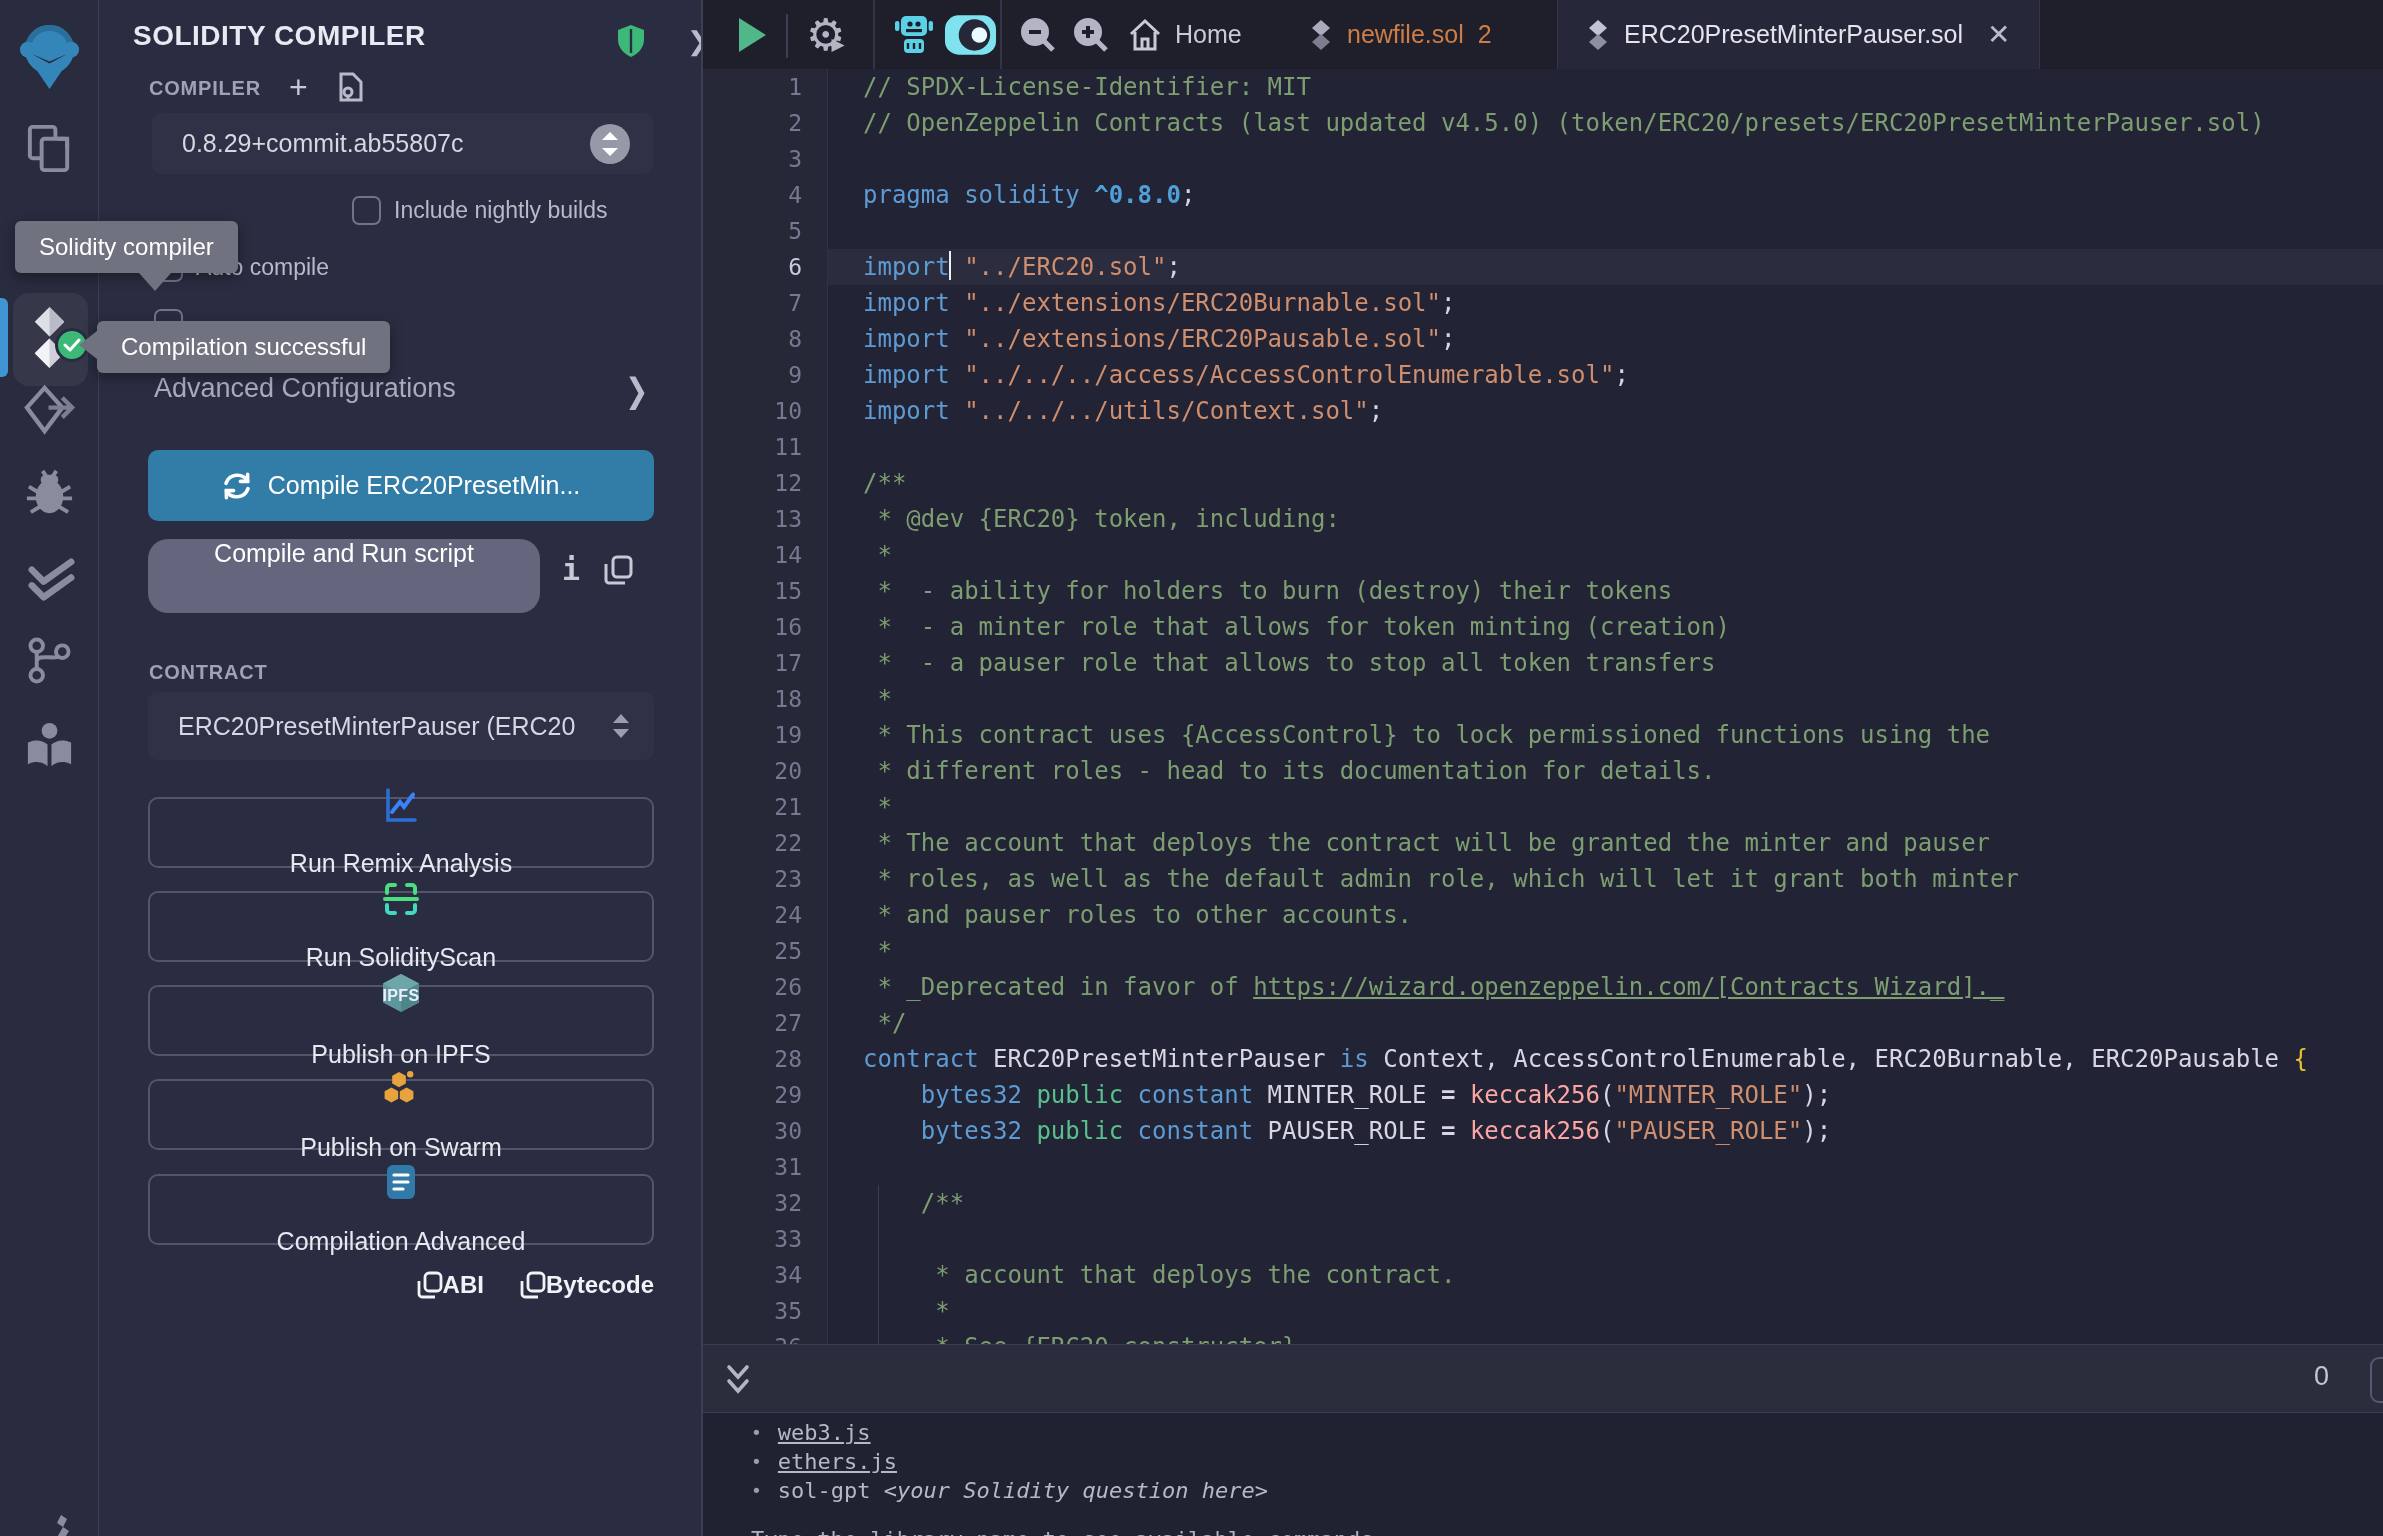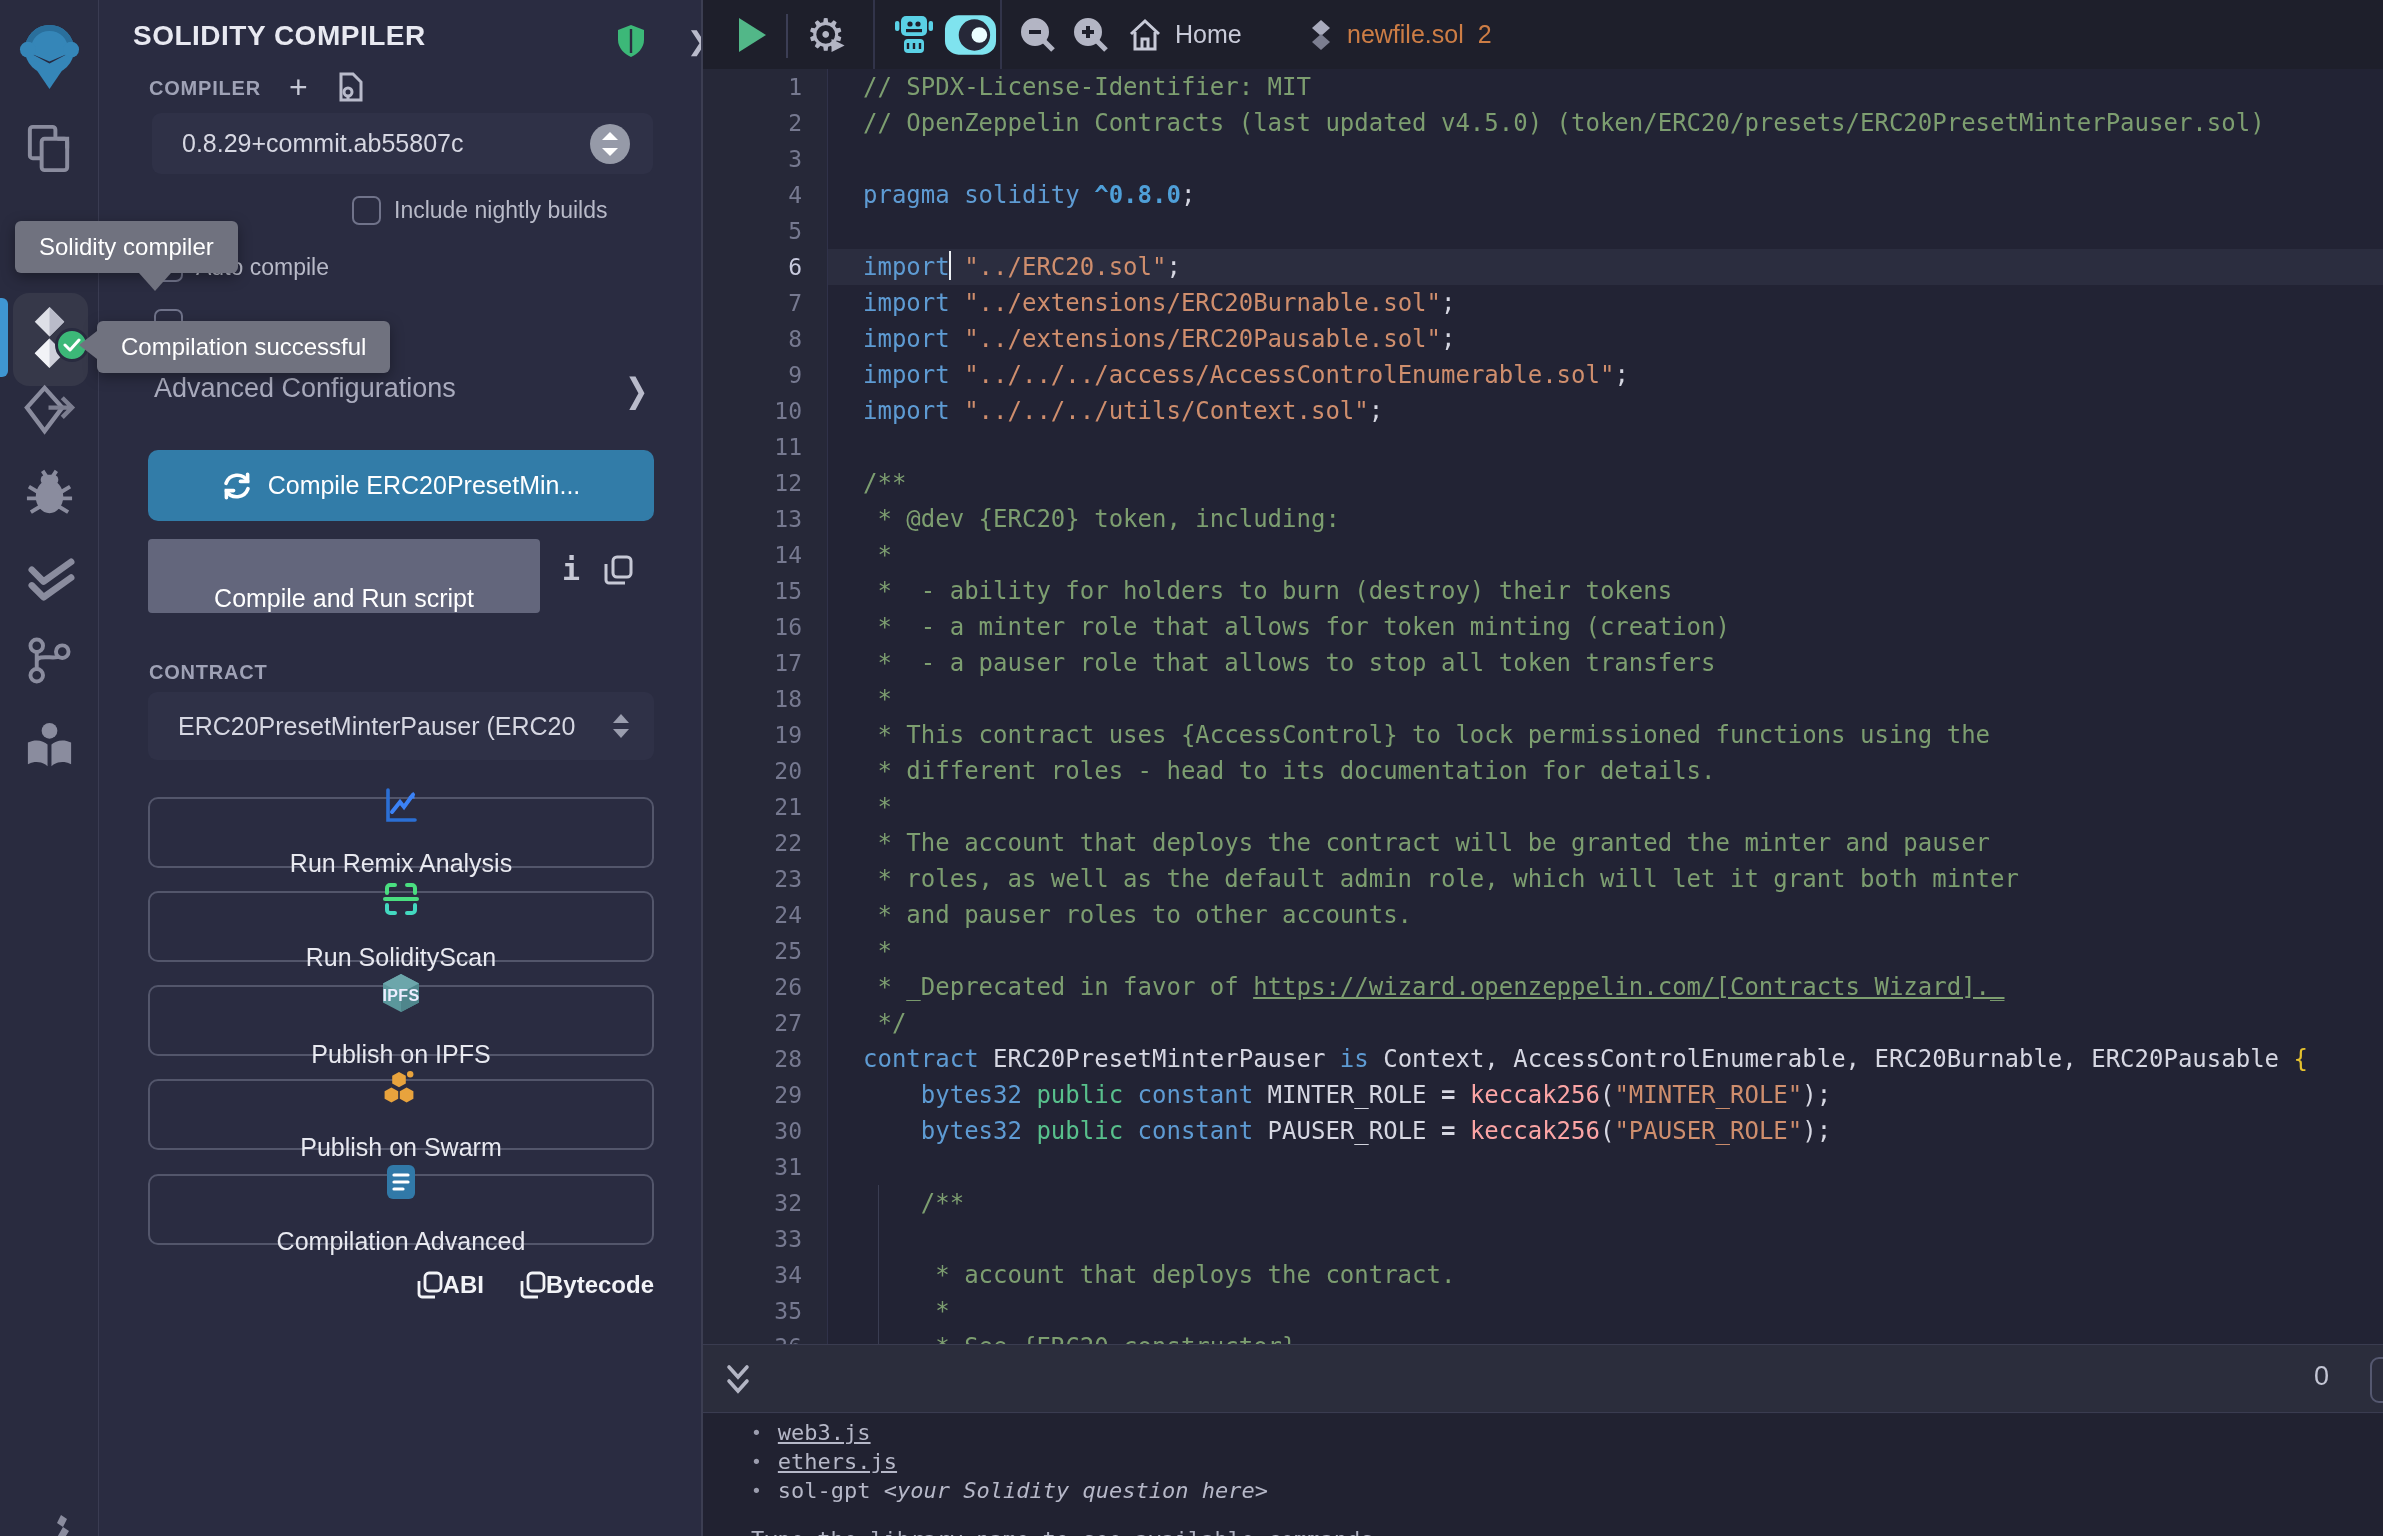--- a/index.html
+++ b/index.html
@@ -36,22 +36,22 @@
     border-radius:7px; background:transparent; cursor:pointer; }
   .chk-label { position:absolute; font-size:23px; color:#b8bac8; line-height:29px; }
   .adv-label { position:absolute; left:55px; top:373px; font-size:27px; color:#a9abbd; }
   .adv-chevron { position:absolute; left:526px; top:374px; font-size:28px; color:#b9bbcb;
     transform:scaleY(1.2); cursor:pointer; }
   .btn-primary { position:absolute; left:49px; top:450px; width:506px; height:71px;
     background:#327ca8; border:none; border-radius:10px; color:#fff; font-size:25px;
     font-family:inherit; display:flex; align-items:center; justify-content:center; gap:16px;
     cursor:pointer; }
   .btn-secondary { position:absolute; left:49px; top:539px; width:392px; height:74px;
-    background:#63667c; border:none; border-radius:4px; color:#fff; font-size:25px;
-    font-family:inherit; display:flex; align-items:flex-end; justify-content:center;
+    background:#63667c; border:none; border-radius:20px; color:#fff; font-size:25px;
+    font-family:inherit; display:flex; align-items:flex-start; justify-content:center;
     cursor:pointer; }
   .mini-icon { position:absolute; color:#c7c9d6; cursor:pointer; }
   .btn-outline { position:absolute; left:49px; width:506px; height:71px;
     background:transparent; border:2px solid #53566b; border-radius:10px; color:#e8e9f0;
     font-size:25px; font-family:inherit; display:flex; align-items:center; justify-content:center;
     gap:26px; cursor:pointer;flex-direction:column; }
   .abi-row { position:absolute; left:238px; top:1271px; width:317px; display:flex;
     justify-content:flex-end; gap:36px; align-items:center; }
   .abi-item { display:flex; align-items:center; font-size:24px; font-weight:700;
     color:#f2f3f7; cursor:pointer; }
@@ -461,20 +461,28 @@
         <span class="tab-label">Home</span>
       </div>
       <div class="tab tab-newfile" style="left:606px">
         <svg width="24" height="30" viewBox="0 0 12 15">
             <polygon points="6,0 10.5,4 6,8 1.5,4" fill="#a9abbd"></polygon>
             <polygon points="6,7 10.5,11 6,15 1.5,11" fill="#7c7e90"></polygon>
           </svg>
         <span class="tab-label">newfile.sol</span>
         <span class="tab-badge">2</span>
       </div>
+      <div class="tab tab-active" style="left:854px">
+        <svg width="24" height="30" viewBox="0 0 12 15">
+            <polygon points="6,0 10.5,4 6,8 1.5,4" fill="#c2c4d2"></polygon>
+            <polygon points="6,7 10.5,11 6,15 1.5,11" fill="#8e90a2"></polygon>
+          </svg>
+        <span class="tab-label">ERC20PresetMinterPauser.sol</span>
+        <span class="tab-close">✕</span>
+      </div>
     </div>
 
     <div id="termbar">
       <div class="bar-icon" style="left:18px; top:12px; height:46px">
         <svg width="34" height="38" viewBox="0 0 17 19" fill="none" stroke="#b3b5c4" stroke-width="1.8" stroke-linecap="round">
             <path d="M4 3 l4.5 5 L13 3"></path>
             <path d="M4 10 l4.5 5 L13 10"></path>
           </svg>
       </div>
       <span id="termbadge">0</span>

